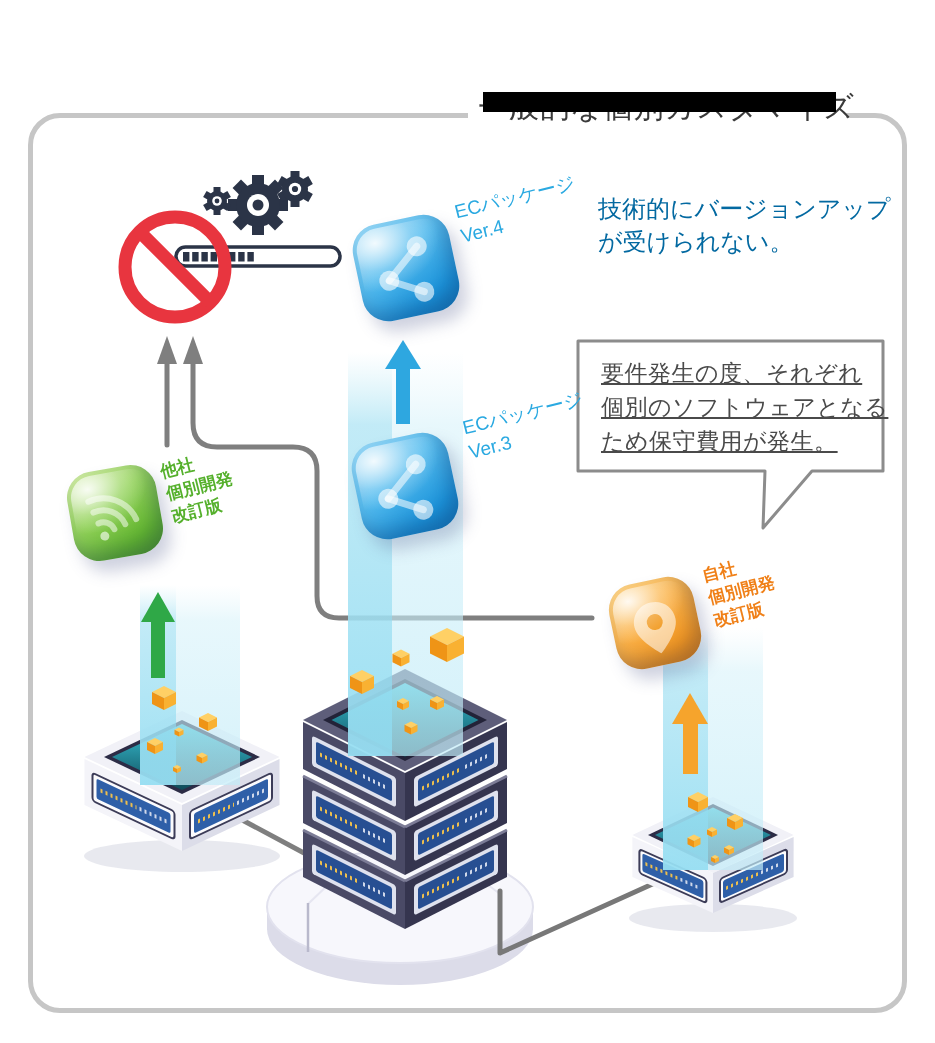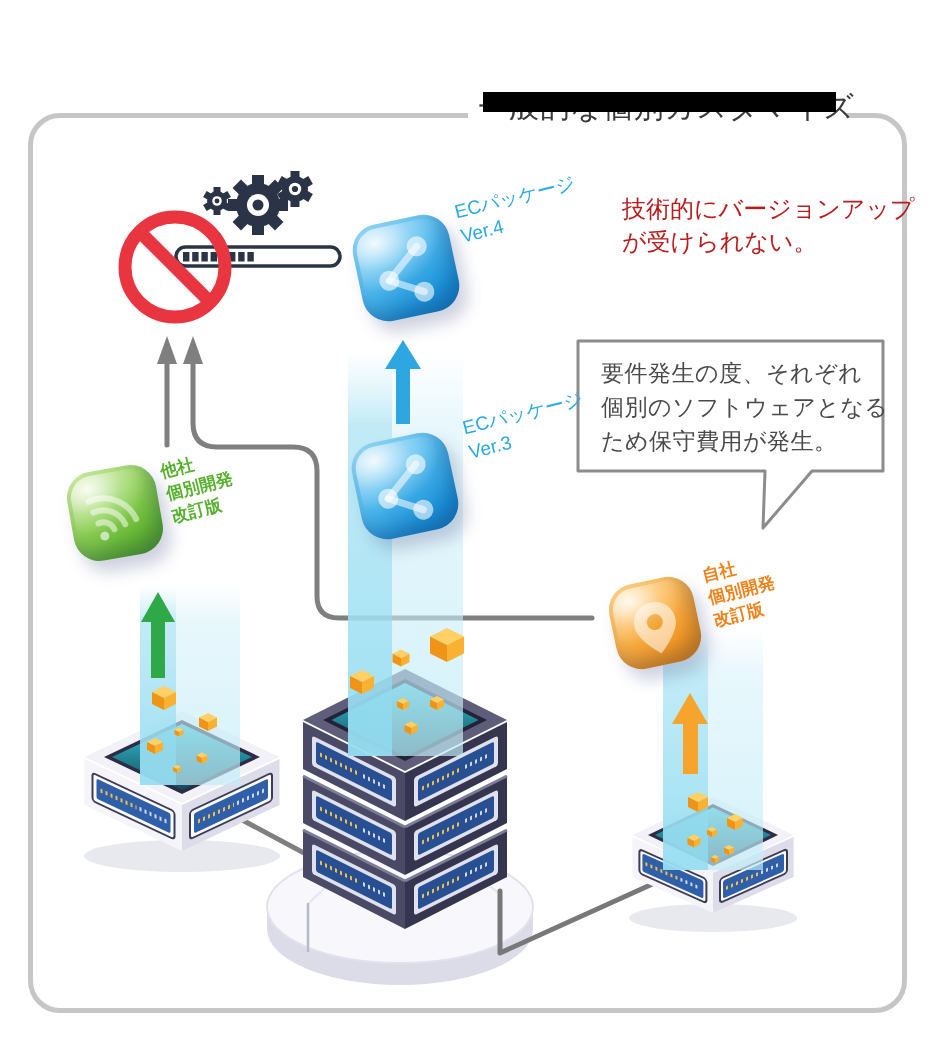--- a/index.html
+++ b/index.html
@@ -7,22 +7,22 @@
          font-family:"Liberation Sans","DejaVu Sans",sans-serif;}
   .abs{position:absolute;}
   .multiline{white-space:pre-line;}
   
   #frame{left:28px;top:113px;width:869px;height:890px;border:5px solid #c6c6c6;border-radius:32px;}
   
   #title-patch{left:468px;top:84px;width:378px;height:52px;background:#ffffff;}
   #title-text{left:478px;top:90px;font-size:30px;letter-spacing:1px;color:#3b3b3b;line-height:34px;}
   #title-bar{left:483px;top:92px;width:353px;height:20px;background:#000000;}
   
-  #note-versionup{left:622px;top:192px;font-size:24px;line-height:33px;color:#b91c1c;}
-  #bubble-text{left:601px;top:356px;font-size:23px;line-height:34px;color:#4a4a4a;letter-spacing:.5px;}
+  #note-versionup{left:598px;top:192px;font-size:24px;line-height:33px;color:#0369a1;}
+  #bubble-text{left:601px;top:356px;font-size:23px;line-height:34px;color:#4a4a4a;letter-spacing:.5px;text-decoration:underline;}
   
   .tile{border-radius:26px;box-shadow:inset -6px -10px 18px rgba(20,40,90,.28),6px 12px 16px rgba(80,90,140,.28);}
   .tile::before{content:"";position:absolute;inset:4px;border-radius:22px;
      background:radial-gradient(120% 90% at 22% 16%, rgba(255,255,255,.9), rgba(255,255,255,.25) 34%, rgba(255,255,255,0) 60%);}
   #tile-ver4{left:357px;top:219px;width:98px;height:98px;transform:rotate(-12deg);
      background:linear-gradient(150deg,#9fdcf8 0%,#57bdef 40%,#1b93da 78%,#0f7fc6 100%);}
   #tile-ver3{left:356px;top:437px;width:98px;height:98px;transform:rotate(-12deg);
      background:linear-gradient(150deg,#9fdcf8 0%,#57bdef 40%,#1b93da 78%,#0f7fc6 100%);}
   #tile-other{left:70px;top:468px;width:90px;height:90px;transform:rotate(-10deg);
      background:linear-gradient(150deg,#d8efad 0%,#96d45e 40%,#61b52e 78%,#4ea024 100%);}

